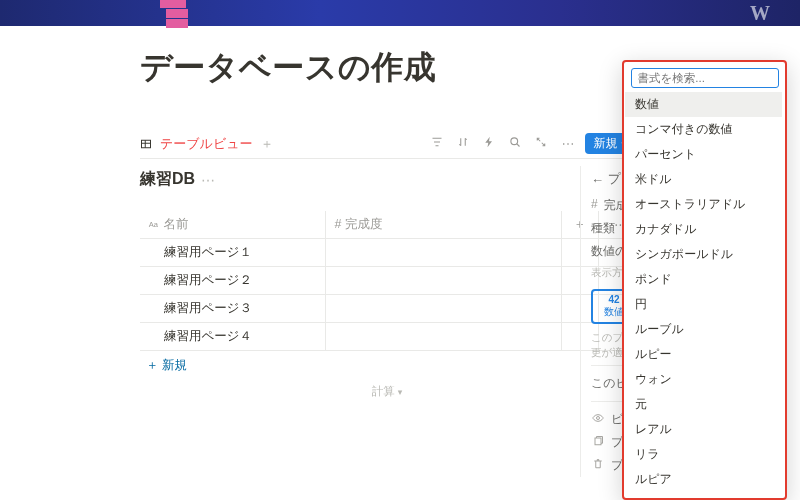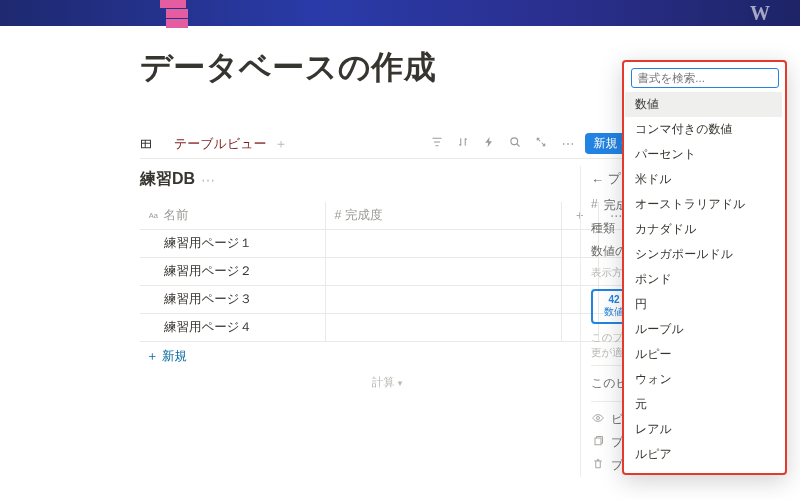--- a/index.html
+++ b/index.html
@@ -38,36 +38,36 @@
     letter-spacing: .5px;
   }
 
   .tabbar {
     display: flex; align-items: center; gap: 8px;
     border-bottom: 1px solid #e9e9e7;
     padding-bottom: 4px;
     width: 494px;
     font-size: 13px;
   }
-  .tabbar .tab { display:flex; align-items:center; gap:22px; color:#7f1d1d; }
+  .tabbar .tab { display:flex; align-items:center; gap:8px; color:#ef4444; }
   .tabbar .plus-small, .tabbar .more-small { color:#b9b9b4; cursor:pointer;}
   .tabbar .spacer { flex:1; }
   .tabbar .ico { color:#9b9a96; font-size:13px; padding:0 3px; cursor:pointer;}
   .tabbar .newbtn {
     background:#2383e2; color:#fff; border-radius:4px;
     padding:2px 8px; font-size:12px; display:flex; align-items:center; gap:4px;
   }
   .tabbar .newbtn .caret { font-size:9px; }
 
   .db-title-row { display:flex; align-items:center; gap:6px; margin-top:10px;}
   .db-title { font-size:16px; font-weight:700; }
   .db-title-more { color:#b9b9b4; font-size:14px; }
 
   table.db {
-    border-collapse: collapse; margin-top:12px;
+    border-collapse: collapse; margin-top:21px;
     width:494px; font-size:12.5px;
   }
   table.db th, table.db td {
     border:1px solid #e9e9e7; padding:5px 8px; text-align:left;
     font-weight:400;
   }
   table.db th { color:#9b9a96; border-top:none; }
   table.db th.name-col svg{ vertical-align:-2px; }
   table.db th:first-child, table.db td:first-child{ border-left:none; width:150px;}
   table.db th:nth-child(2){ width:190px;}
@@ -301,15 +301,16 @@
       <div class="opt">オーストラリアドル</div>
       <div class="opt">カナダドル</div>
       <div class="opt">シンガポールドル</div>
       <div class="opt">ポンド</div>
       <div class="opt">円</div>
       <div class="opt">ルーブル</div>
       <div class="opt">ルピー</div>
       <div class="opt">ウォン</div>
       <div class="opt">元</div>
       <div class="opt">レアル</div>
+      <div class="opt">リラ</div>
       <div class="opt">ルピア</div>
     </div>
 </div>
 
 </body></html>

